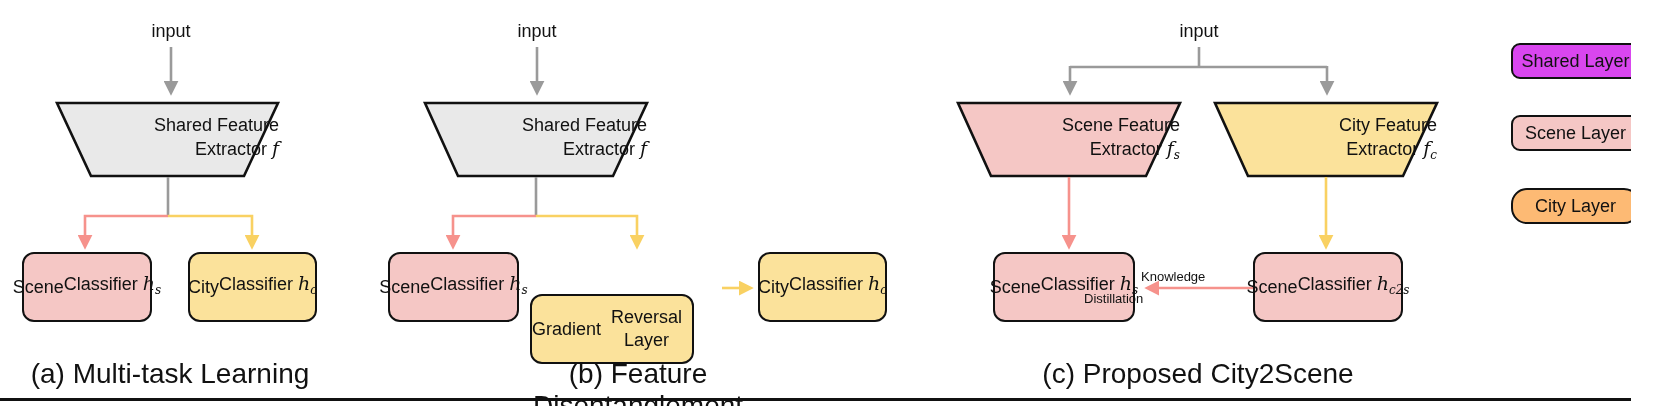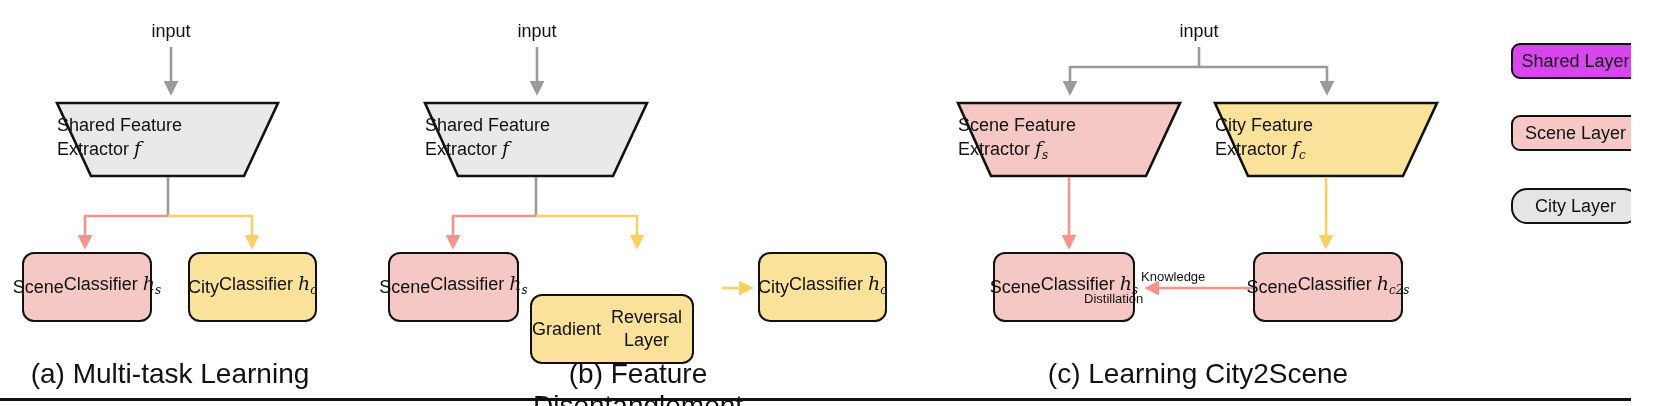--- a/index.html
+++ b/index.html
@@ -12,39 +12,39 @@
   .ln.gray{stroke:#9a9a9a;}
   .ln.scene{stroke:#f6928c;}
   .ln.city{stroke:#f9d162;}
   .shape{stroke:#111;stroke-width:2.6px;}
   .shape.shared{fill:#e9e9e9;}
   .shape.scene{fill:#f5c7c5;}
   .shape.city{fill:#fbe29b;}
 
   .txt{position:absolute;z-index:2;}
   .inputlbl{width:120px;text-align:center;font-size:18px;}
-  .trap-label{width:222px;text-align:left;font-size:18px;line-height:23px;}
+  .trap-label{width:222px;text-align:right;font-size:18px;line-height:23px;}
   .nodebox{
     position:absolute;z-index:2;border:2.6px solid #111;border-radius:12px;
     display:flex;flex-direction:row;justify-content:center;align-items:center;
     text-align:center;font-size:18px;line-height:23px;box-sizing:border-box;
   }
   .nodebox.scene{background:#f5c7c5;}
   .nodebox.city{background:#fbe29b;}
   .math{font-family:"DejaVu Serif", serif;font-style:italic;font-size:19px;}
   .msub{font-family:"DejaVu Serif", serif;font-style:italic;font-size:12px;vertical-align:-4px;letter-spacing:0;}
   .caption{width:320px;text-align:center;font-size:28px;}
   .kd{width:110px;text-align:left;font-size:13px;line-height:15px;}
   .legendbox{
     position:absolute;z-index:2;width:129px;height:36px;border:2.6px solid #111;border-radius:9px;
     display:flex;align-items:center;justify-content:center;font-size:18px;box-sizing:border-box;
   }
   .legendbox.shared{background:#d946ef;}
   .legendbox.scene{background:#f5c7c5;}
-  .legendbox.city{background:#e5e5e5;border-radius:16px;}
+  .legendbox.city{background:#fdba74;border-radius:16px;}
   .bottom-rule{position:absolute;left:0;top:398px;width:1661px;height:3px;background:#111;z-index:2;}
 </style>
 </head>
 <body>
 
 <div class="canvas">
 
   <svg class="layer" width="1661" height="406" viewBox="0 0 1661 406">
     <defs>
       <marker id="head-gray" viewBox="0 0 10 10" refX="7.5" refY="5" markerWidth="15" markerHeight="15" markerUnits="userSpaceOnUse" orient="auto">
@@ -143,21 +143,21 @@
   </div>
 
   <div class="nodebox scene" style="left:1253px;top:252px;width:150px;height:70px;">
     <span>Scene</span>
     <span><span>Classifier</span>&nbsp;<i class="math">h</i><sub class="msub">c2s</sub></span>
   </div>
 
   <div class="txt kd" style="left:1141px;top:269px;">Knowledge</div>
   <div class="txt kd" style="left:1084px;top:291px;">Distillation</div>
 
-  <div class="txt caption" style="left:1038px;top:358px;">(c) Learning City2Scene</div>
+  <div class="txt caption" style="left:1038px;top:358px;">(c) Proposed City2Scene</div>
 
   <div class="legendbox shared" style="left:1511px;top:43px;">
     <span>Shared Layer</span>
   </div>
   <div class="legendbox scene" style="left:1511px;top:115px;">
     <span>Scene Layer</span>
   </div>
   <div class="legendbox city" style="left:1511px;top:188px;">
     <span>City Layer</span>
   </div>

